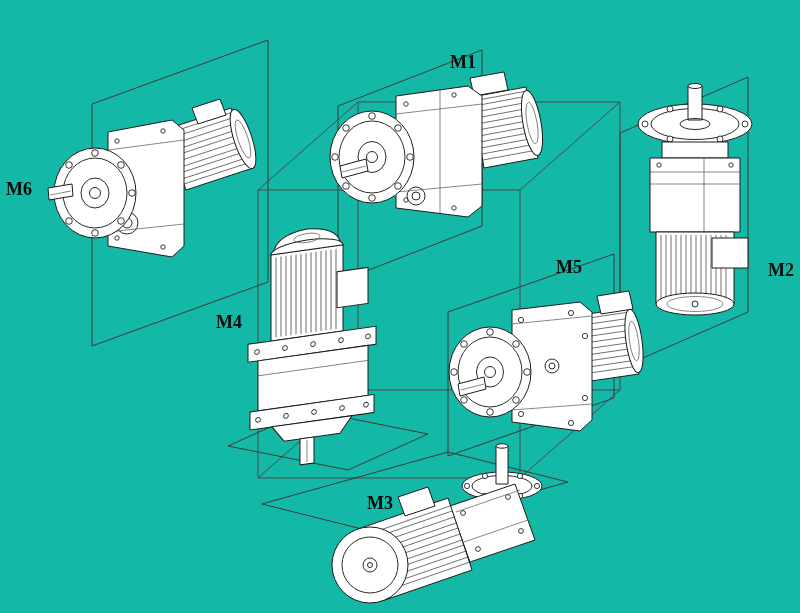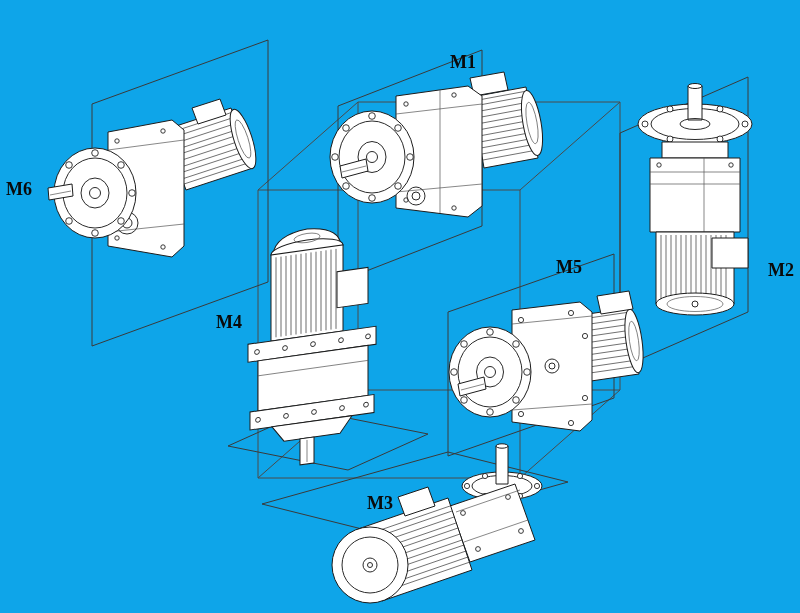--- a/index.html
+++ b/index.html
@@ -1,16 +1,16 @@
 <!DOCTYPE html>
 <html><head>
 <meta charset="utf-8">
 <style>
   html,body{margin:0;padding:0;background:#fff;}
-  #stage{position:relative;width:800px;height:613px;background:#0ea5e9;overflow:hidden;
+  #stage{position:relative;width:800px;height:613px;background:#14b8a6;overflow:hidden;
          font-family:"Liberation Sans",sans-serif;}
   svg{position:absolute;left:0;top:0;}
   .ln{fill:none;stroke:#2a2a2a;stroke-width:1;}
   .cube{fill:none;stroke:#4a4a4a;stroke-width:1;}
   .plane{fill:none;stroke:#3a3a3a;stroke-width:1;}
   .wh{fill:#ffffff;stroke:#1c1c1c;stroke-width:1;}
   .fin{stroke:#333;stroke-width:.7;}
   .thin{fill:none;stroke:#555;stroke-width:.7;}
   .bolt{fill:#fff;stroke:#222;stroke-width:.9;}
   .lbl{font-family:"Liberation Serif",serif;font-weight:bold;font-size:18px;fill:#0a0a0a;text-anchor:middle;}

